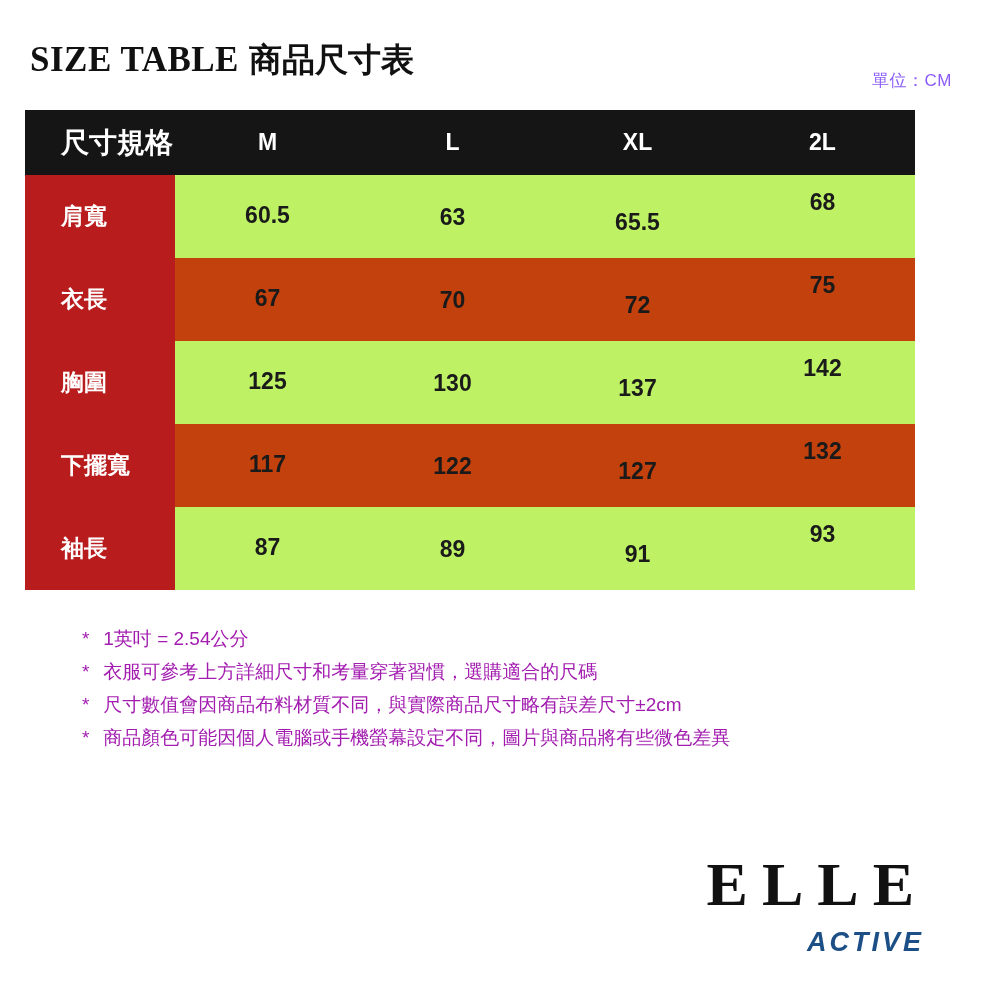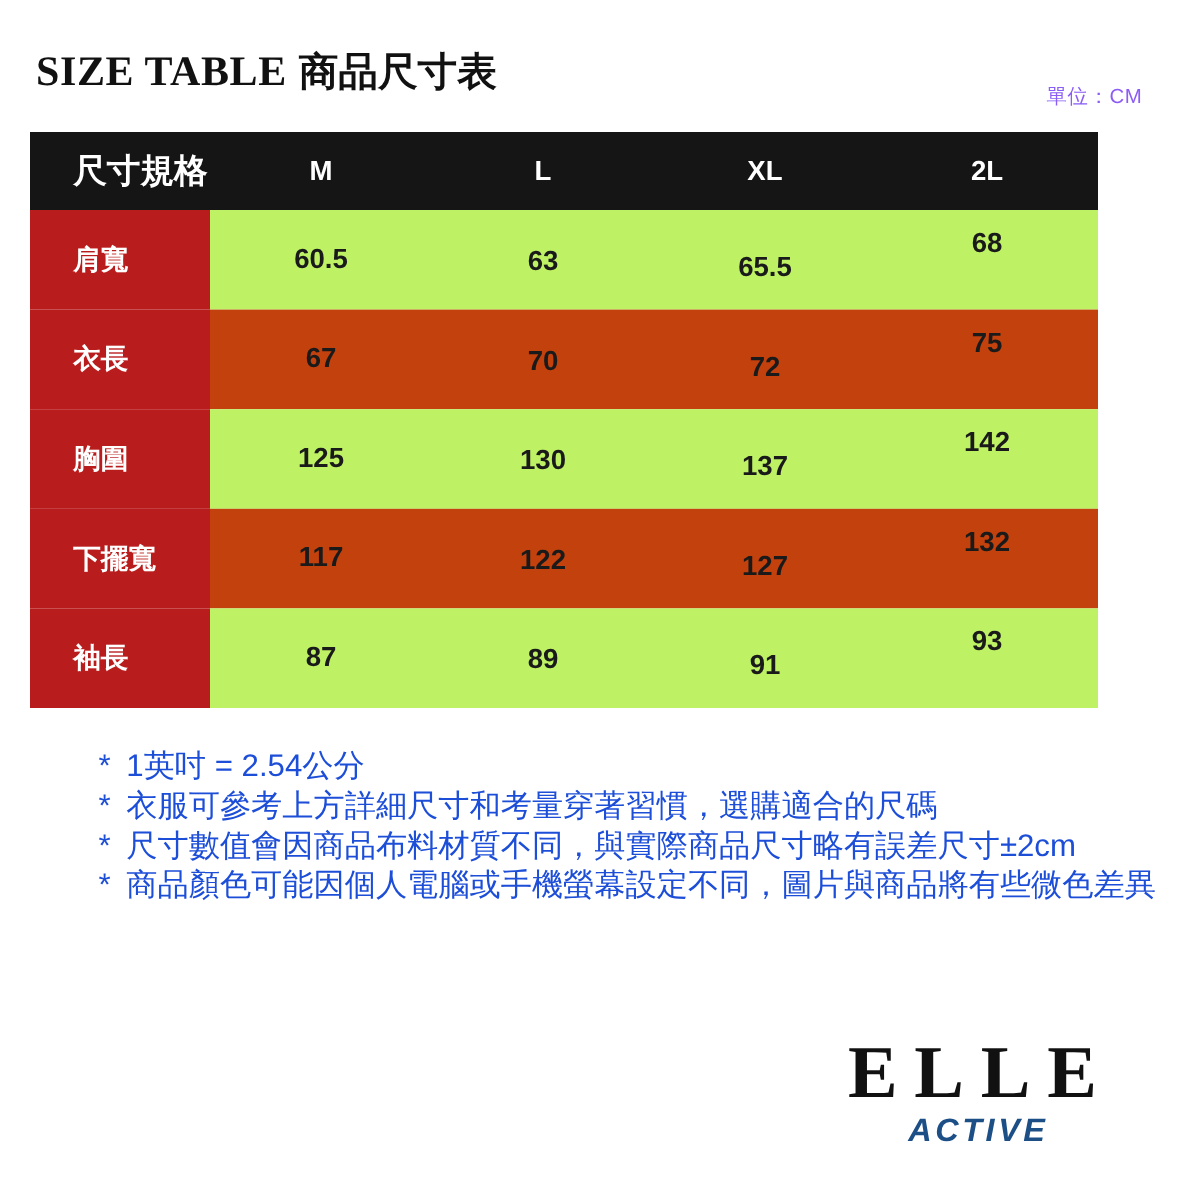--- a/index.html
+++ b/index.html
@@ -120,54 +120,54 @@
   tbody td.v3 { padding-bottom: 29px; }
 
   
   .notes {
     position: absolute;
     left: 82px;
     top: 622px;
     width: 860px;
   }
   .note {
-    font-size: 26px;
+    font-size: 19px;
     line-height: 33px;
-    color: #1d4ed8;
+    color: #a21caf;
     white-space: nowrap;
   }
   .note .star {
     display: inline-block;
     width: 16px;
   }
 
   
   .brand {
     position: absolute;
     right: 72px;
     bottom: 42px;
-    text-align: center;
+    text-align: right;
   }
   .brand-name {
     font-family: "Liberation Serif", serif;
     font-size: 62px;
     font-weight: bold;
     letter-spacing: 14px;
     color: #111111;
     line-height: 1;
     padding-right: 0;
   }
   .brand-sub {
     font-family: "Liberation Sans", sans-serif;
     font-style: italic;
     font-weight: bold;
     font-size: 27px;
     letter-spacing: 3px;
     color: #1d4f87;
-    margin-top: 2px;
+    margin-top: 12px;
     padding-right: 4px;
   }
 </style>
 </head>
 <body>
 
 <div class="page">
 
   <div class="header">
     <span class="title-en">SIZE TABLE</span><span class="title-cn">商品尺寸表</span>

